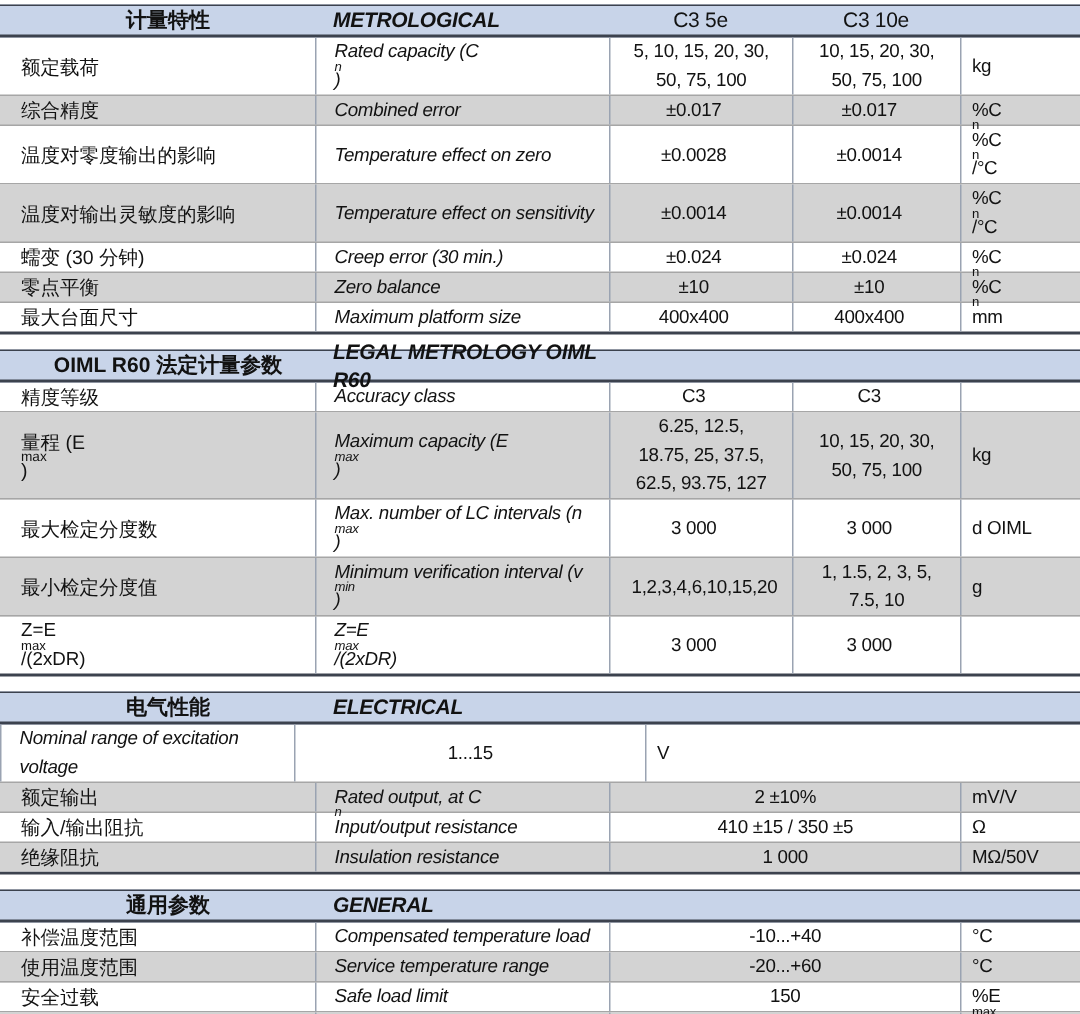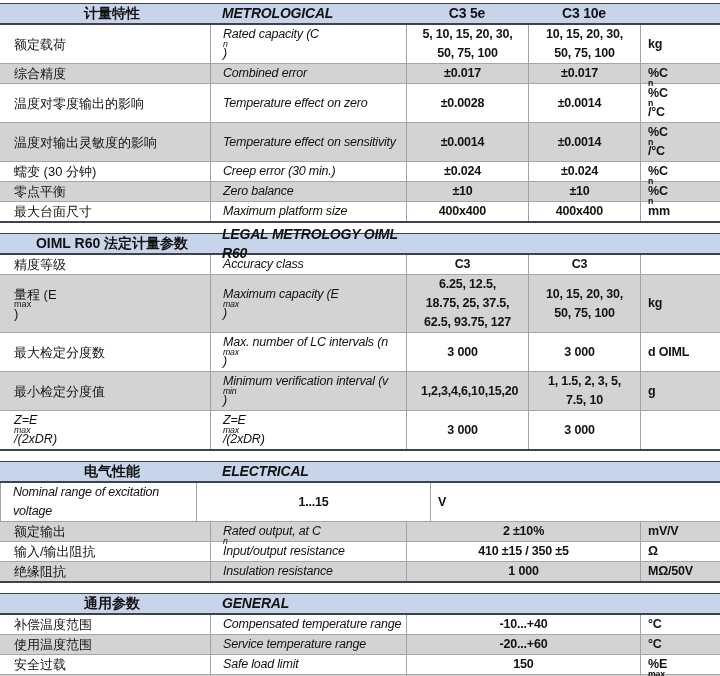--- a/index.html
+++ b/index.html
@@ -44,25 +44,25 @@
     display:flex;flex-direction:column;justify-content:center;
     line-height:19px;
   }
   .c1{width:210px;padding-left:14px;font-size:13px;}
   .c2{width:196px;padding-left:12px;font-style:italic;letter-spacing:-0.2px;}
   .c3{width:122px;}
   .c4{width:112px;}
   .c34{width:234px;text-align:center;}
   .c5{width:80px;padding-left:7px;}
   .row .c2,.row .c3,.row .c4,.row .c34,.row .c5{border-left:1px solid var(--vline);}
-  .c3,.c4,.c34,.c5{font-weight:bold;letter-spacing:-0.2px;}
+  .c3,.c4,.c34,.c5{font-weight:normal;letter-spacing:-0.2px;}
   .val-right{text-align:center;padding-right:10px;}
   .val-center{text-align:center;padding:0 14px;}
   .multiline{white-space:pre-line;}
-  .formula .c1{font-style:italic;font-size:12.5px;}
+  .formula .c1{font-size:12.5px;}
   sub{font-size:70%;line-height:0;}
 </style>
 </head>
 <body>
 
 <div class="page">
   <div id="table-root">
       <div class="section">
         <div class="sec-header">
           <div class="cell c1">计量特性</div>
@@ -197,21 +197,21 @@
           <div class="cell c5">MΩ/50V</div>
         </div>
       </div>
       <div class="section">
         <div class="sec-header">
           <div class="cell c1">通用参数</div>
           <div class="cell c2">GENERAL</div>
         </div>
         <div class="row">
           <div class="cell c1 multiline">补偿温度范围</div>
-          <div class="cell c2">Compensated temperature range</div>
+          <div class="cell c2">Compensated temperature load</div>
           <div class="cell c34 multiline">-10...+40</div>
           <div class="cell c5">°C</div>
         </div>
         <div class="row stripe">
           <div class="cell c1 multiline">使用温度范围</div>
           <div class="cell c2">Service temperature range</div>
           <div class="cell c34 multiline">-20...+60</div>
           <div class="cell c5">°C</div>
         </div>
         <div class="row">

